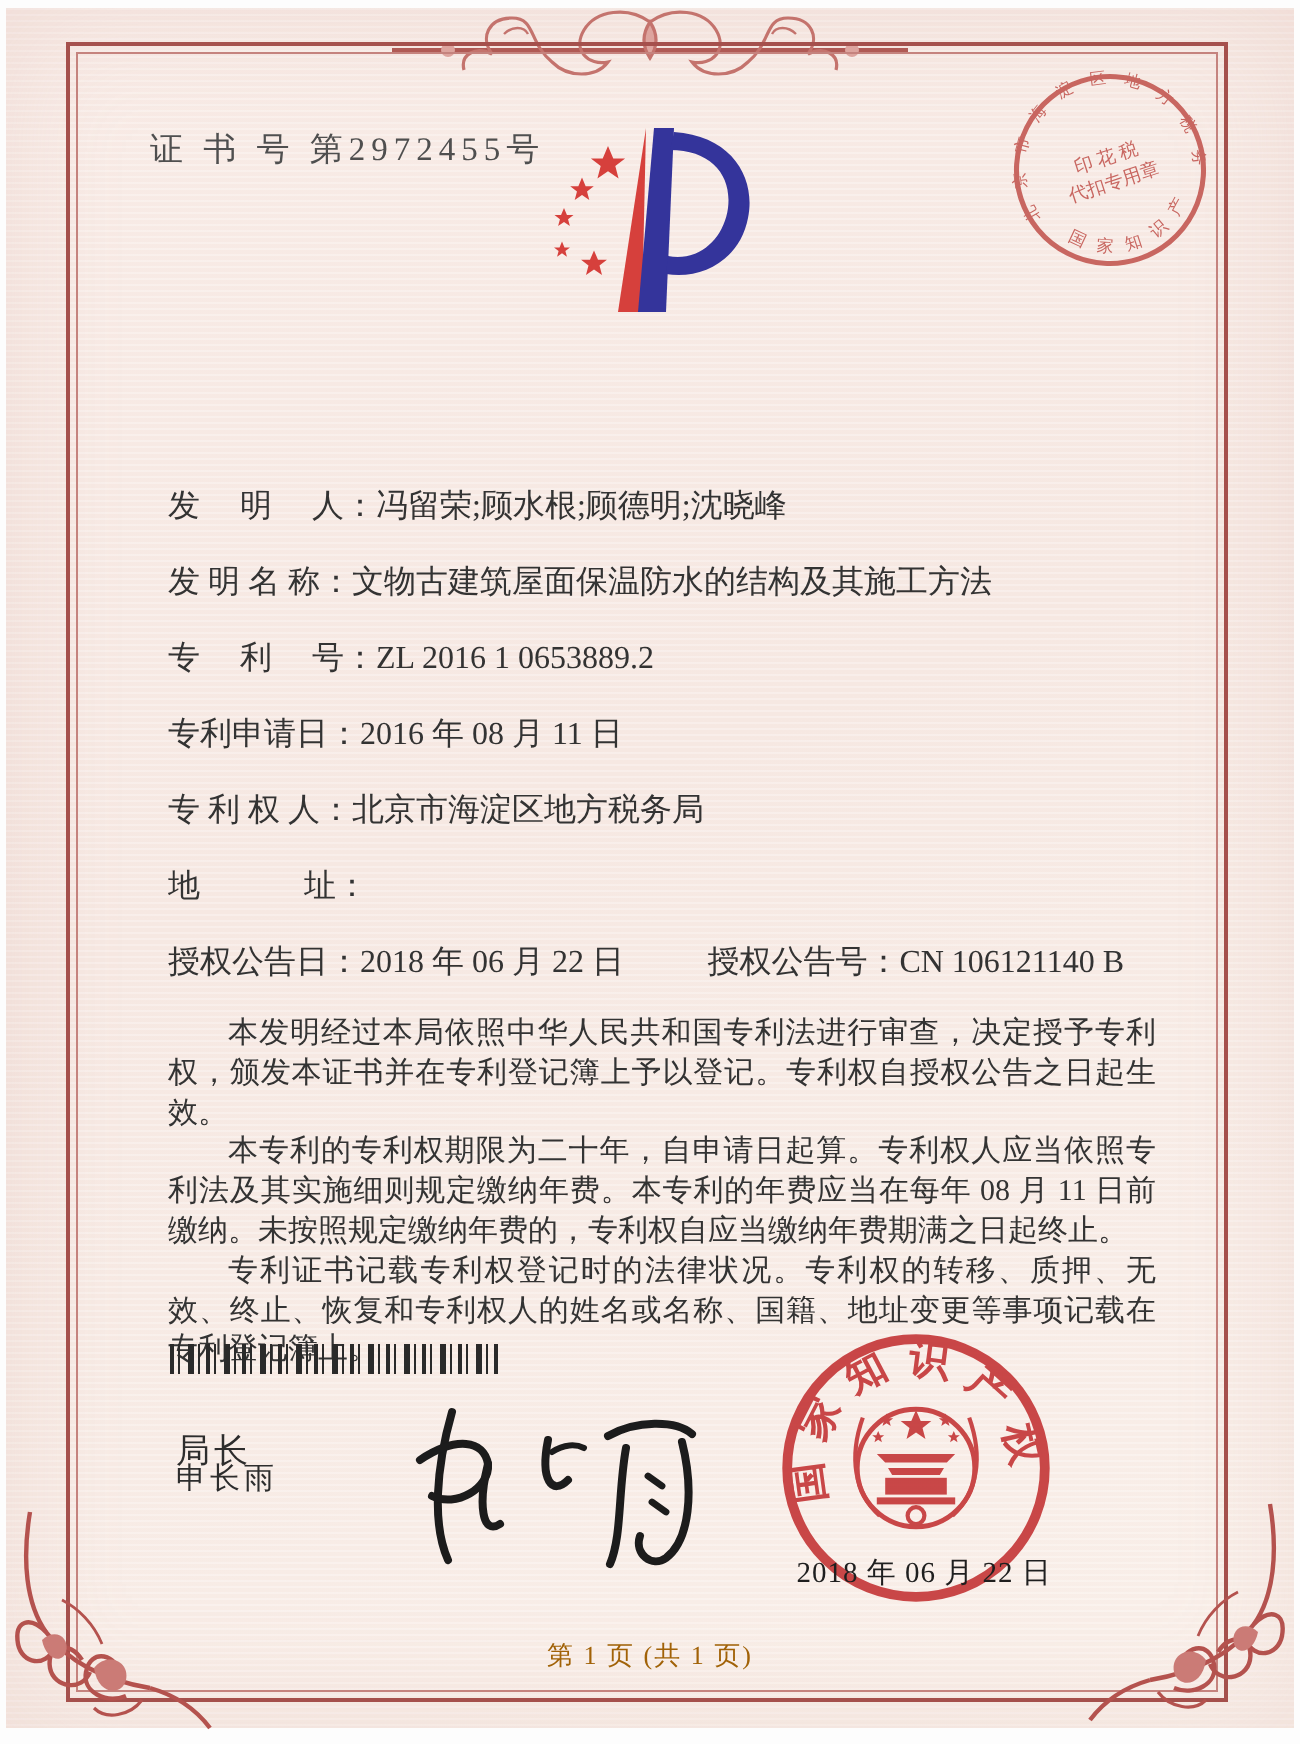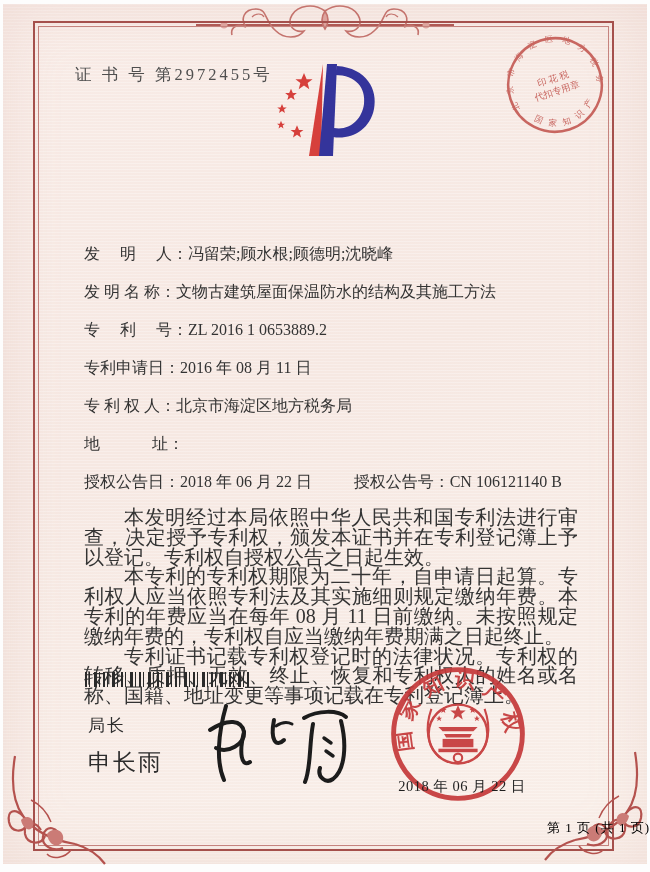--- a/index.html
+++ b/index.html
@@ -39,42 +39,42 @@
     font-family:"DejaVu Serif","Liberation Serif",serif;
   }
   .fields{position:absolute;left:84px;top:243px;right:60px;}
   .field-row{display:flex;margin-bottom:16px;line-height:22px;font-size:16px;color:#333;}
   .field-row .cell{display:flex;white-space:nowrap;}
   .field-row .cell.second{margin-left:auto;margin-right:28px;align-items:center;}
   .f-label{color:#333;}
   .f-value{color:#333;}
   .body-text{
     position:absolute;left:84px;right:72px;top:508px;
-    font-size:20px;line-height:19.8px;color:#333;text-align:justify;
+    font-size:15px;line-height:19.8px;color:#333;text-align:justify;
   }
   .body-text p{margin:0;text-indent:2em;}
   .barcode{
     position:absolute;left:85px;top:672px;width:166px;height:15px;
     background:repeating-linear-gradient(90deg,
       #2a2a2a 0 2px, transparent 2px 4px,
       #2a2a2a 4px 5px, transparent 5px 9px,
       #2a2a2a 9px 12px, transparent 12px 14px,
       #2a2a2a 14px 15px, transparent 15px 18px);
   }
   .director-label{position:absolute;left:88px;top:714px;font-size:17px;color:#2d2d2d;letter-spacing:2px;}
-  .director-name{position:absolute;left:88px;top:747px;font-size:23px;color:#2d2d2d;letter-spacing:2px;}
+  .director-name{position:absolute;left:88px;top:730px;font-size:15px;color:#2d2d2d;letter-spacing:2px;}
   .signature{position:absolute;left:186px;top:690px;width:168px;height:108px;}
   .seal{position:absolute;left:388px;top:664px;width:140px;height:140px;opacity:.92;}
   .seal-date{
     position:absolute;left:380px;top:777px;width:164px;text-align:center;
     font-size:14.5px;color:#1f1f1f;letter-spacing:.5px;z-index:5;
   }
   .page-footer{
-    position:absolute;left:0;right:0;top:819px;text-align:right;
-    font-size:13px;color:#000000;letter-spacing:1px;
+    position:absolute;left:0;right:0;top:819px;text-align:center;
+    font-size:13px;color:#a16207;letter-spacing:1px;
   }
   .lace{position:absolute;left:194px;top:1px;width:262px;height:42px;}
   .corner-flourish{position:absolute;width:108px;height:118px;}
   .corner-flourish.bl{left:1px;top:750px;}
   .corner-flourish.br{left:541px;top:746px;transform:scaleX(-1);}
 </style>
 </head>
 <body>
 
 <div class="photo">

